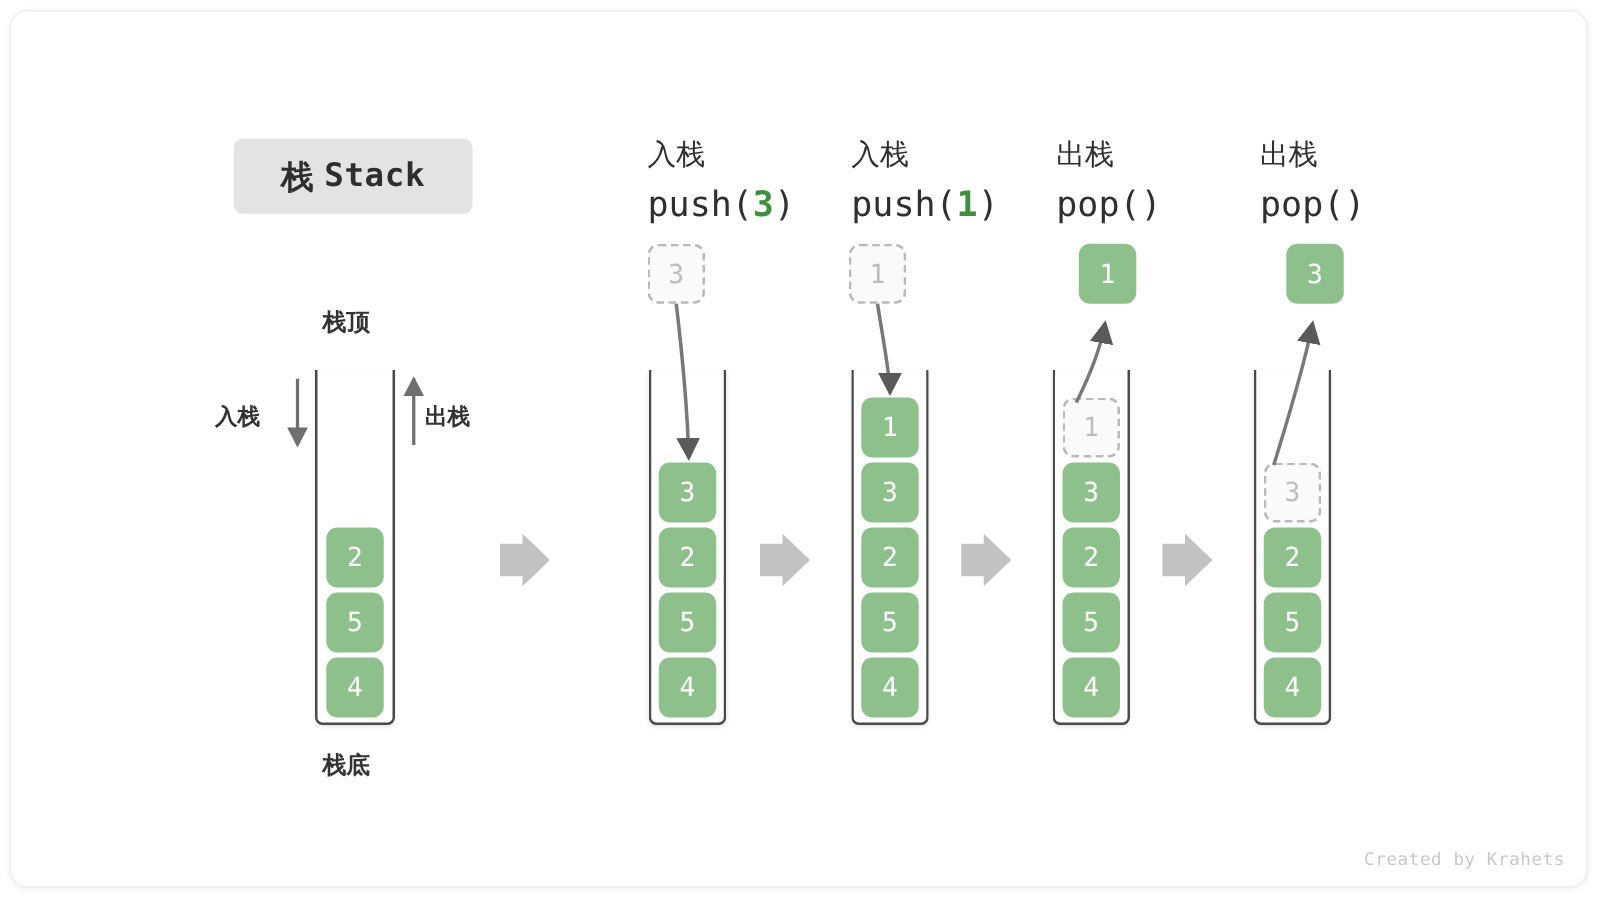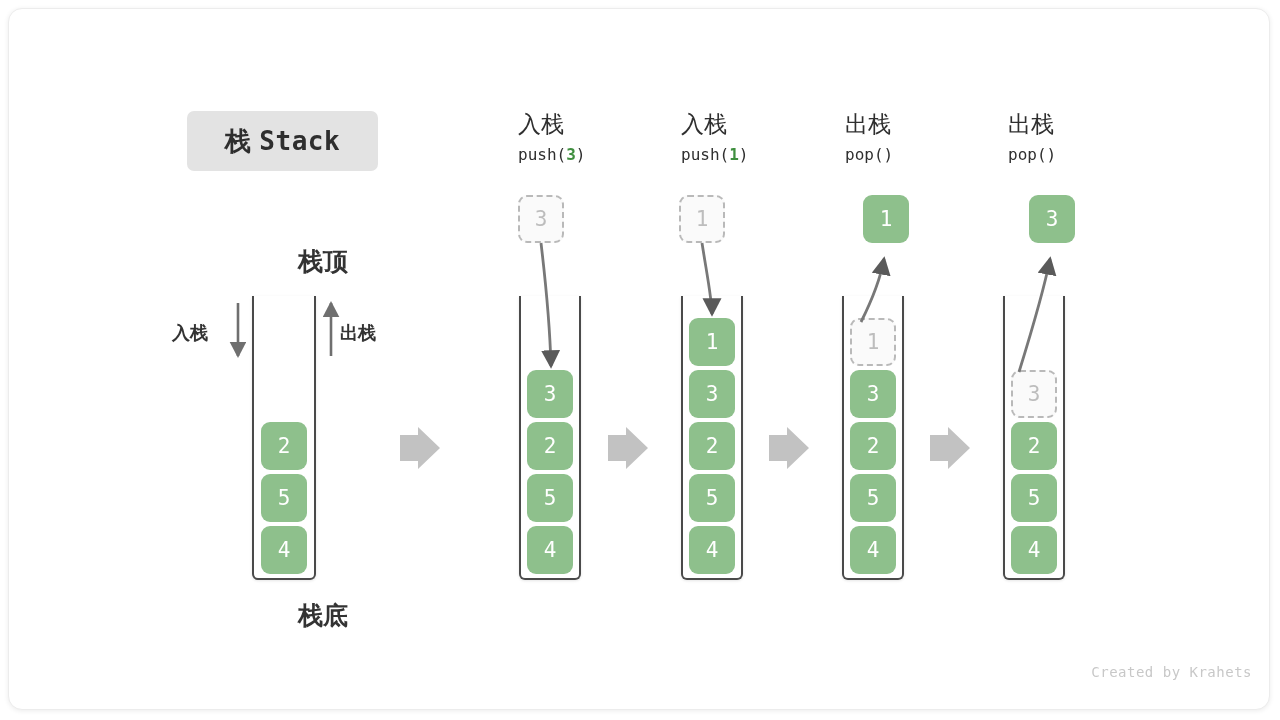--- a/index.html
+++ b/index.html
@@ -66,21 +66,21 @@
   }
   .op-caption .cjk-line {
     font-family: "DejaVu Sans", "Liberation Sans", sans-serif;
     font-size: 23px;
     font-weight: normal;
     display: block;
     white-space: nowrap;
   }
   .op-caption .code-line {
     font-family: "DejaVu Sans Mono", "Liberation Mono", monospace;
-    font-size: 16px;
+    font-size: 28px;
     display: block;
     white-space: nowrap;
     margin-top: 3px;
   }
   .op-caption .arg {
     color: #3f8f3f;
     font-weight: bold;
   }
 
   
@@ -157,41 +157,40 @@
   .side-label {
     position: absolute;
     font-size: 18px;
     font-weight: bold;
     color: #333333;
     white-space: nowrap;
     font-family: "DejaVu Sans", "Liberation Sans", sans-serif;
   }
   .top-label, .bottom-label {
     position: absolute;
-    font-size: 25px;
+    font-size: 19px;
     font-weight: bold;
     color: #333333;
     white-space: nowrap;
     font-family: Liberation Mono, monospace;
-    margin-left: 40px;
   }
 
   svg.overlay {
     position: absolute;
     left: 0;
     top: 0;
     width: 1280px;
     height: 720px;
     pointer-events: none;
   }
 
   .credit {
     position: absolute;
     right: 28px;
-    bottom: 40px;
+    bottom: 24px;
     font-family: "DejaVu Sans Mono", "Liberation Mono", monospace;
     font-size: 14px;
     color: #c8c8c8;
     letter-spacing: 0.5px;
   }
 </style>
 </head>
 <body>
 
 <div id="canvas">

